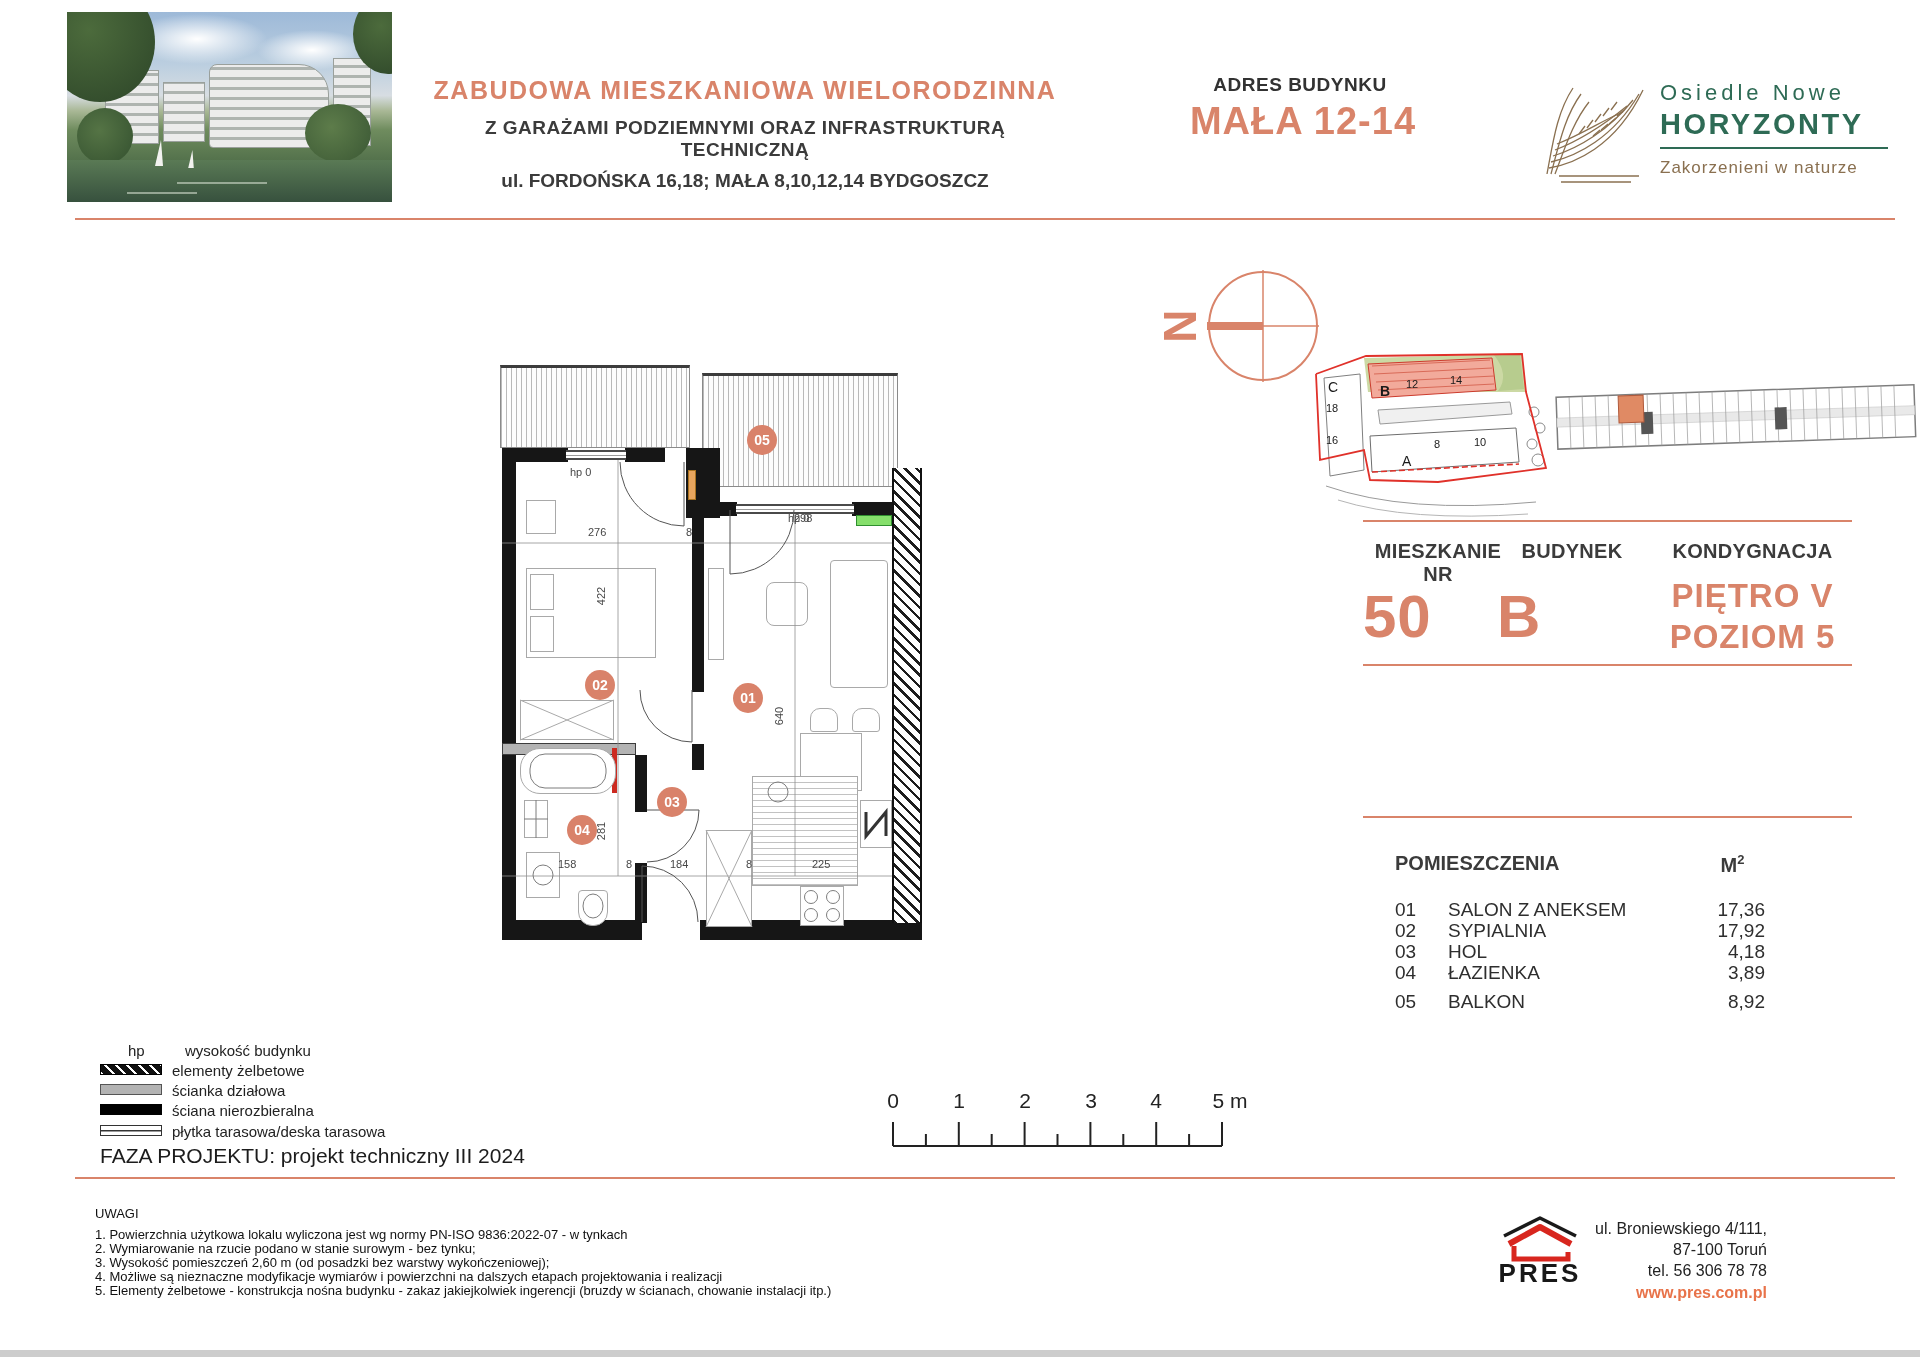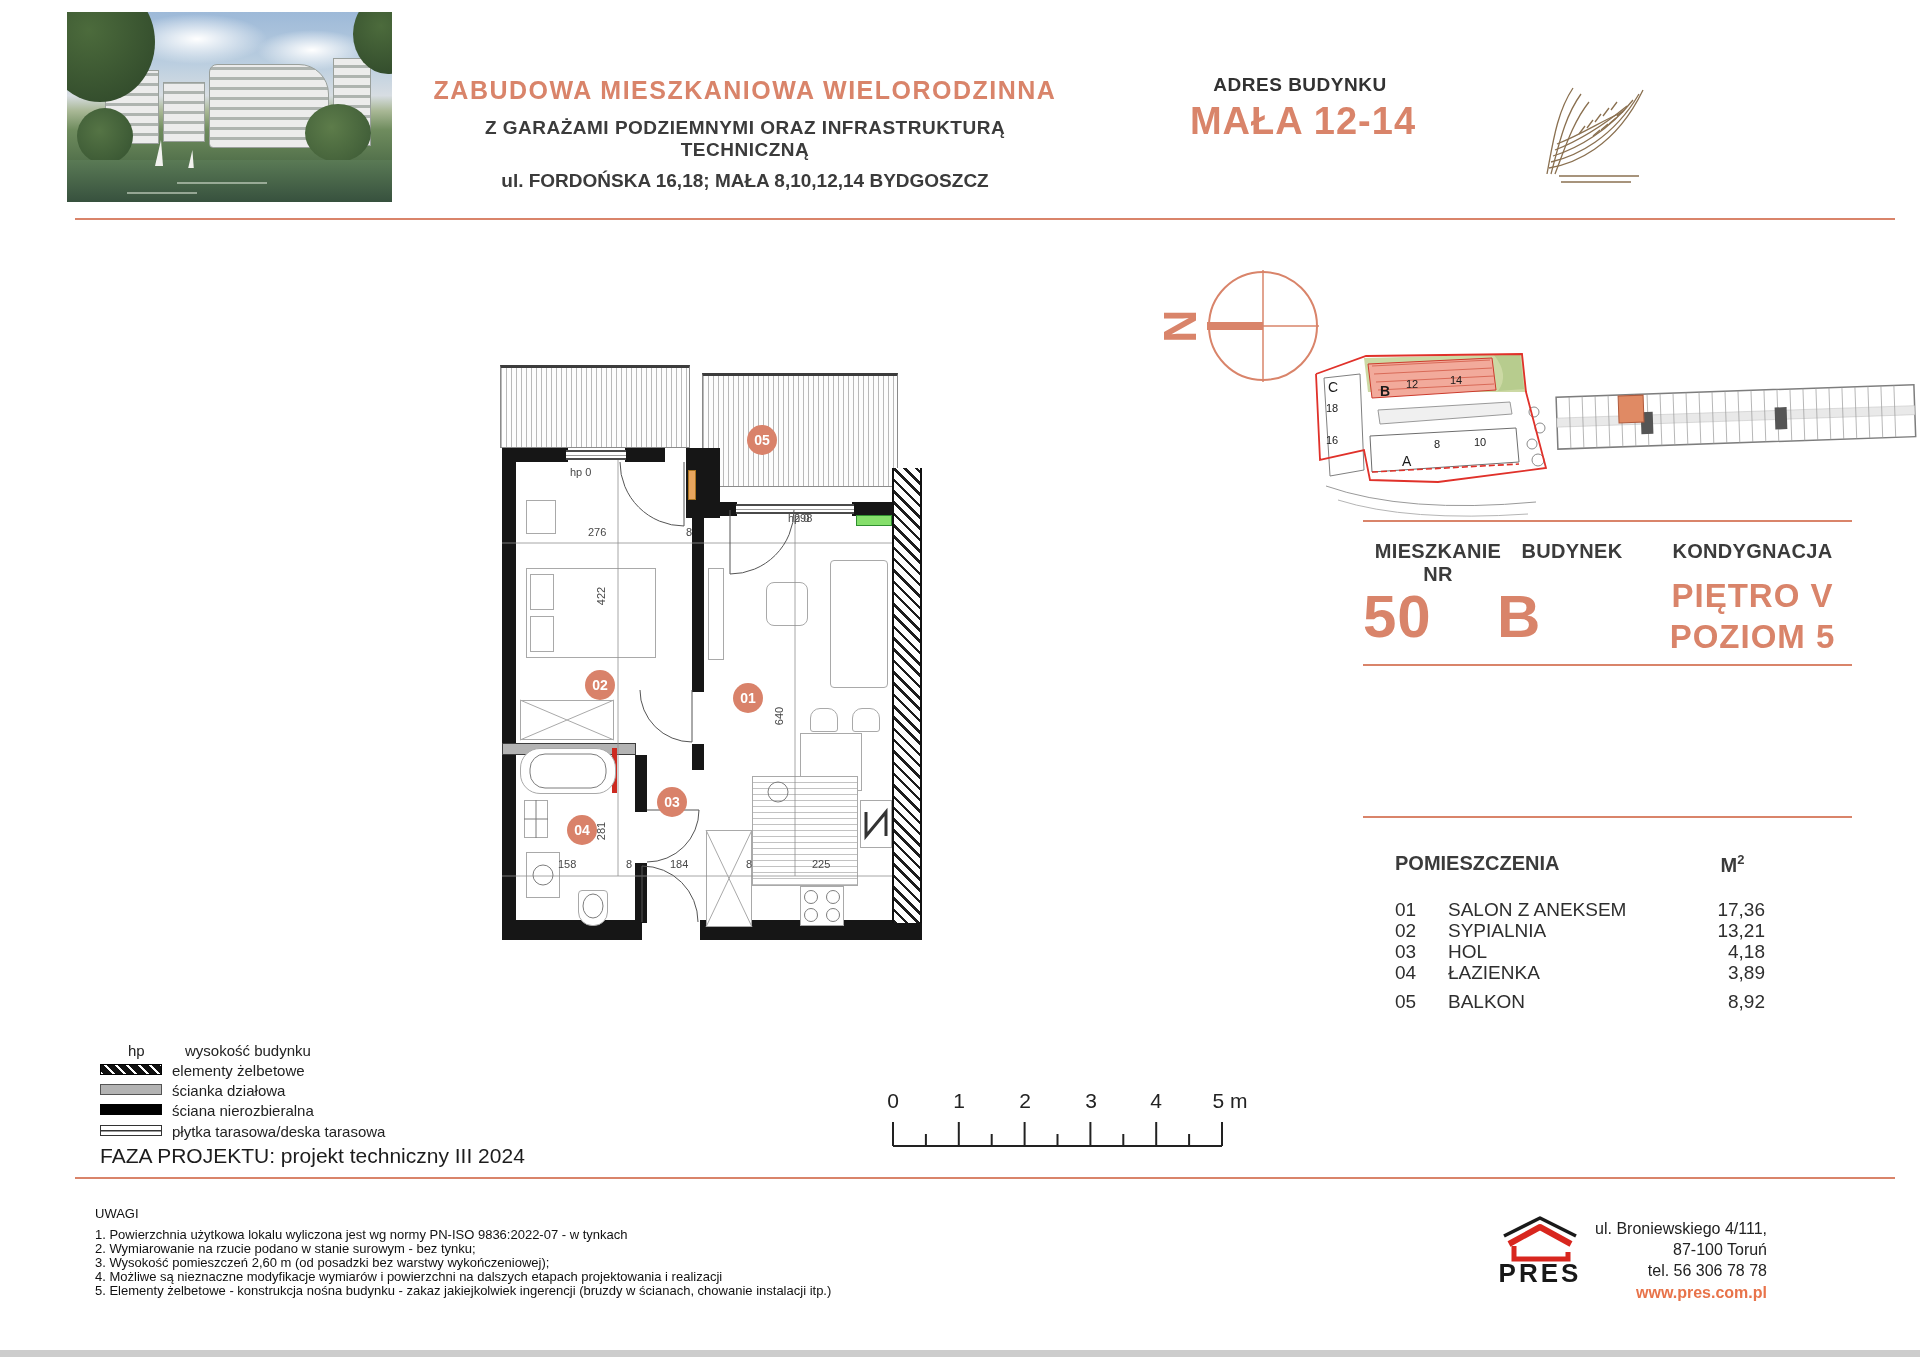--- a/index.html
+++ b/index.html
@@ -126,20 +126,26 @@
       <path d="M14,72 C40,62 60,48 80,40"></path>
       <path d="M4,102 C10,70 14,40 30,16"></path>
       <path d="M8,102 C16,72 22,44 38,22"></path>
       <path d="M12,102 C22,76 30,50 46,30"></path>
       <path d="M16,104 H96"></path>
         <path d="M18,110 H88"></path>
       <path d="M52,50 l6,-8 M60,44 l6,-8 M68,38 l6,-8 M44,56 l6,-8 M36,62 l6,-8"></path>
       <path d="M58,58 l7,-6 M66,52 l7,-6 M74,44 l7,-6 M50,64 l7,-6"></path>
     </g>
   </svg>
+  <div class="abs logo-text">
+    <div class="logo-l1">Osiedle Nowe</div>
+    <div class="logo-l2">HORYZONTY</div>
+    <div class="logo-rule"></div>
+    <div class="logo-tag">Zakorzenieni w naturze</div>
+  </div>
 
   <div class="abs hr-main"></div>
 
   <svg class="abs" style="left:1150px;top:262px;" width="175" height="132" viewBox="0 0 175 132">
     <circle cx="113" cy="64" r="54" fill="none" stroke="#d9846a" stroke-width="2"></circle>
     <line x1="113" y1="8" x2="113" y2="120" stroke="#d9846a" stroke-width="1.5"></line>
     <line x1="57" y1="64" x2="169" y2="64" stroke="#d9846a" stroke-width="1.5"></line>
     <line x1="57" y1="64" x2="113" y2="64" stroke="#d9846a" stroke-width="8"></line>
     <text x="30" y="64" transform="rotate(-90 30 64)" text-anchor="middle" dominant-baseline="central" fill="#d9846a" font-size="46" font-weight="bold">N</text>
   </svg>
@@ -332,21 +338,21 @@
   <div class="pline" style="top:816px;"></div>
 
   <div class="tbl-h" style="left:1395px;top:852px;">POMIESZCZENIA</div>
   <div class="tbl-h" style="left:1700px;top:852px;width:65px;text-align:center;"><span>M</span><sup style="font-size:13px;">2</sup></div>
 
   <div class="tr-no" style="top:899px;">01</div>
   <div class="tr-name" style="top:899px;">SALON Z ANEKSEM</div>
   <div class="tr-area" style="top:899px;">17,36</div>
   <div class="tr-no" style="top:920px;">02</div>
   <div class="tr-name" style="top:920px;">SYPIALNIA</div>
-  <div class="tr-area" style="top:920px;">13,21</div>
+  <div class="tr-area" style="top:920px;">17,92</div>
   <div class="tr-no" style="top:941px;">03</div>
   <div class="tr-name" style="top:941px;">HOL</div>
   <div class="tr-area" style="top:941px;">4,18</div>
   <div class="tr-no" style="top:962px;">04</div>
   <div class="tr-name" style="top:962px;">ŁAZIENKA</div>
   <div class="tr-area" style="top:962px;">3,89</div>
   <div class="tr-no" style="top:991px;">05</div>
   <div class="tr-name" style="top:991px;">BALKON</div>
   <div class="tr-area" style="top:991px;">8,92</div>
 

